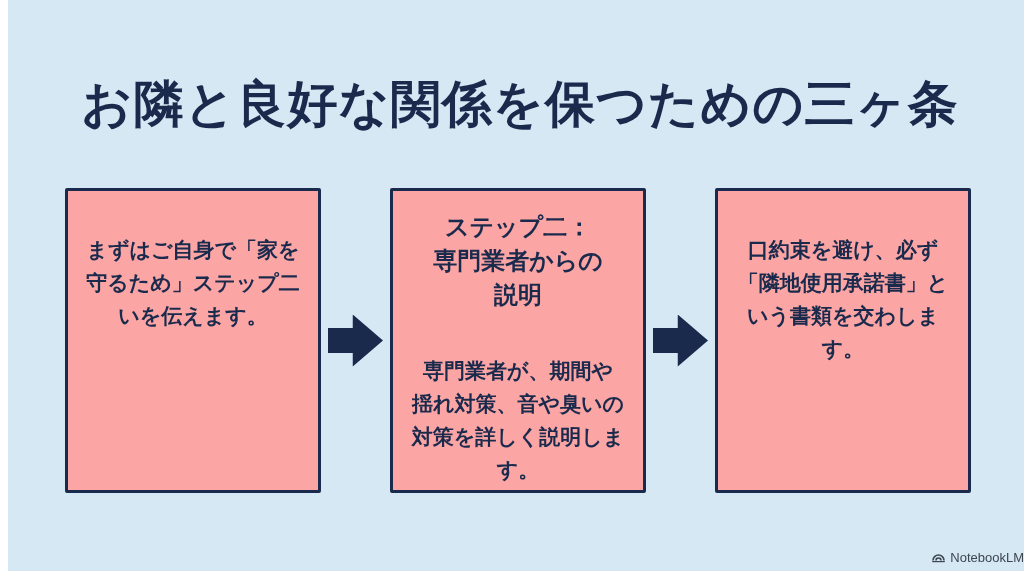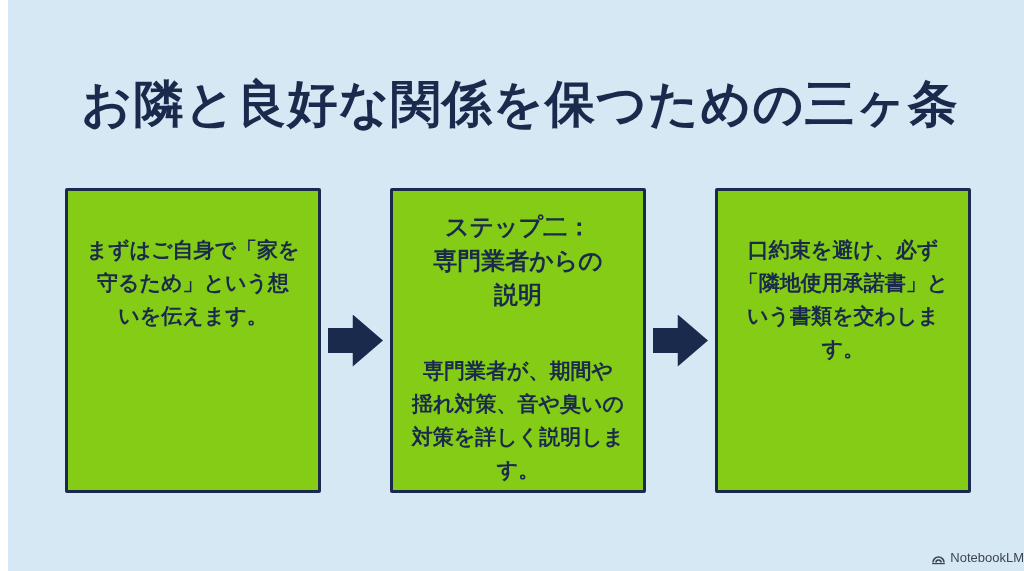--- a/index.html
+++ b/index.html
@@ -40,21 +40,21 @@
     width: 906px;
     height: 305px;
     display: flex;
     align-items: center;
     justify-content: space-between;
   }
   .step-box {
     box-sizing: border-box;
     width: 256px;
     height: 305px;
-    background: #84cc16;
+    background: #fca5a5;
     border: 3px solid #1a2a4c;
     border-radius: 2px;
     display: flex;
     flex-direction: column;
     align-items: center;
     padding: 0 14px;
   }
   .step-heading {
     height: 121px;
     display: flex;
@@ -82,42 +82,42 @@
     height: 52px;
     background: #1a2a4c;
     clip-path: polygon(0 26%, 45% 26%, 45% 0, 100% 50%, 45% 100%, 45% 74%, 0 74%);
     flex-shrink: 0;
   }
   .watermark {
     position: absolute;
     right: 8px;
     bottom: 6px;
     display: flex;
-    align-items: flex-end;
+    align-items: flex-start;
     gap: 4px;
     color: #3c4550;
     font-size: 13px;
     font-weight: 500;
   }
   .watermark svg {
     display: block;
   }
 </style>
 </head>
 <body>
 
 <div class="slide">
 
   <h1 class="page-title">お隣と良好な関係を保つための三ヶ条</h1>
 
   <div class="steps-row">
 
     <div class="step-box">
       <p class="step-body">まずはご自身で「家を
-守るため」という想
+守るため」ステップ二
 いを伝えます。</p>
     </div>
 
     <div class="arrow-right"></div>
 
     <div class="step-box">
       <h2 class="step-heading">ステップ二：
 専門業者からの
 説明</h2>
       <p class="step-body">専門業者が、期間や

